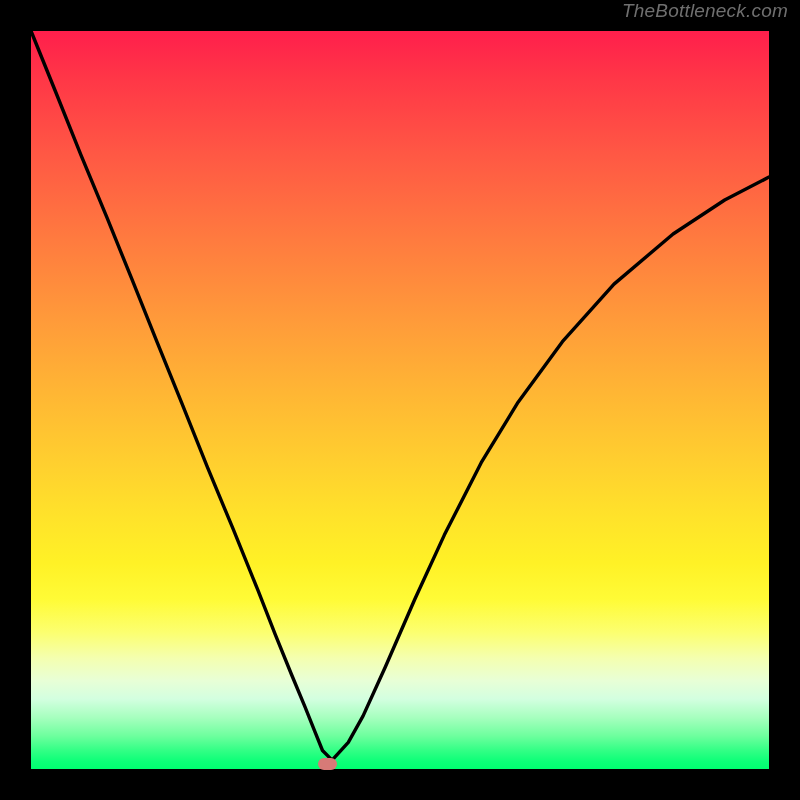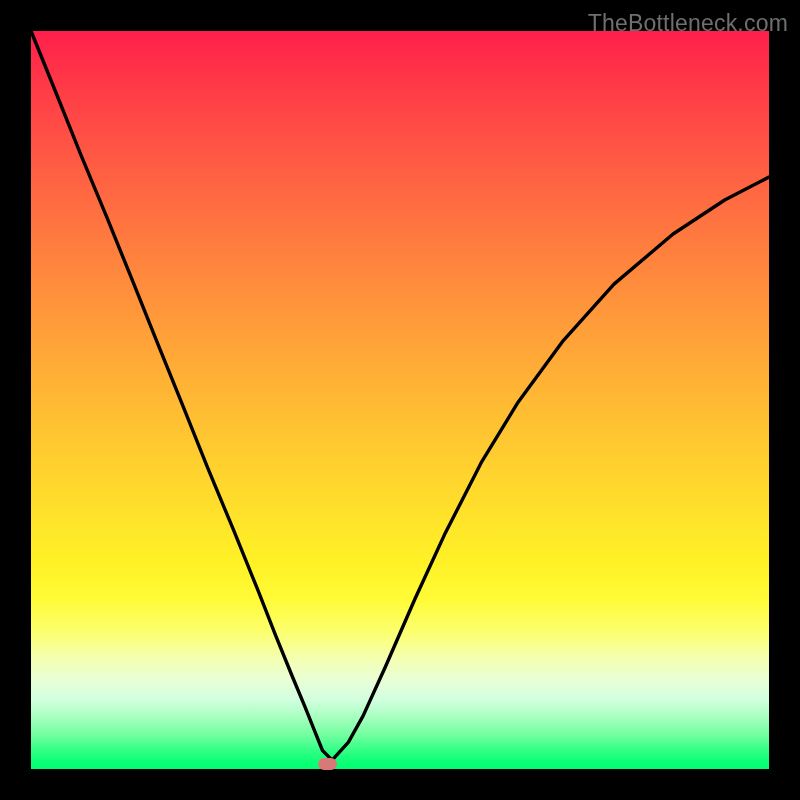--- a/index.html
+++ b/index.html
@@ -43,27 +43,28 @@
       #d3ffe0 90.5%,
       #a7ffbf 93%,
       #6eff9e 95.5%,
       #32ff85 97.5%,
       #0cff77 99%,
       #00ff70 100%
     );
   }
   .watermark {
     position: absolute;
-    top: 10px;
+    top: 0;
     right: 12px;
     color: #6f6f6f;
-    font-size: 23px;
+    font-size: 19px;
     font-weight: 500;
     letter-spacing: 0.2px;
     user-select: none;
+    font-style: italic;
   }
   svg.curve {
     position: absolute;
     left: 0;
     top: 0;
     width: 738px;
     height: 738px;
     overflow: visible;
   }
   .marker {

